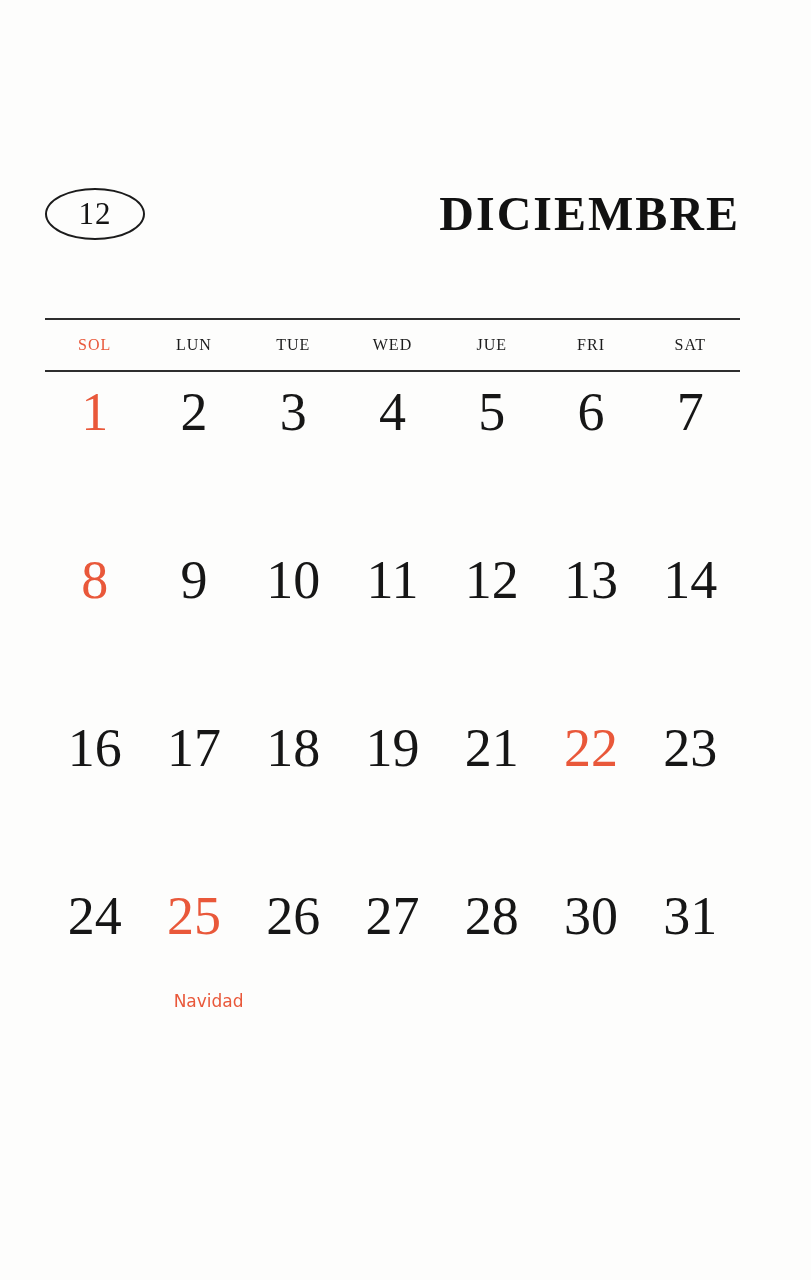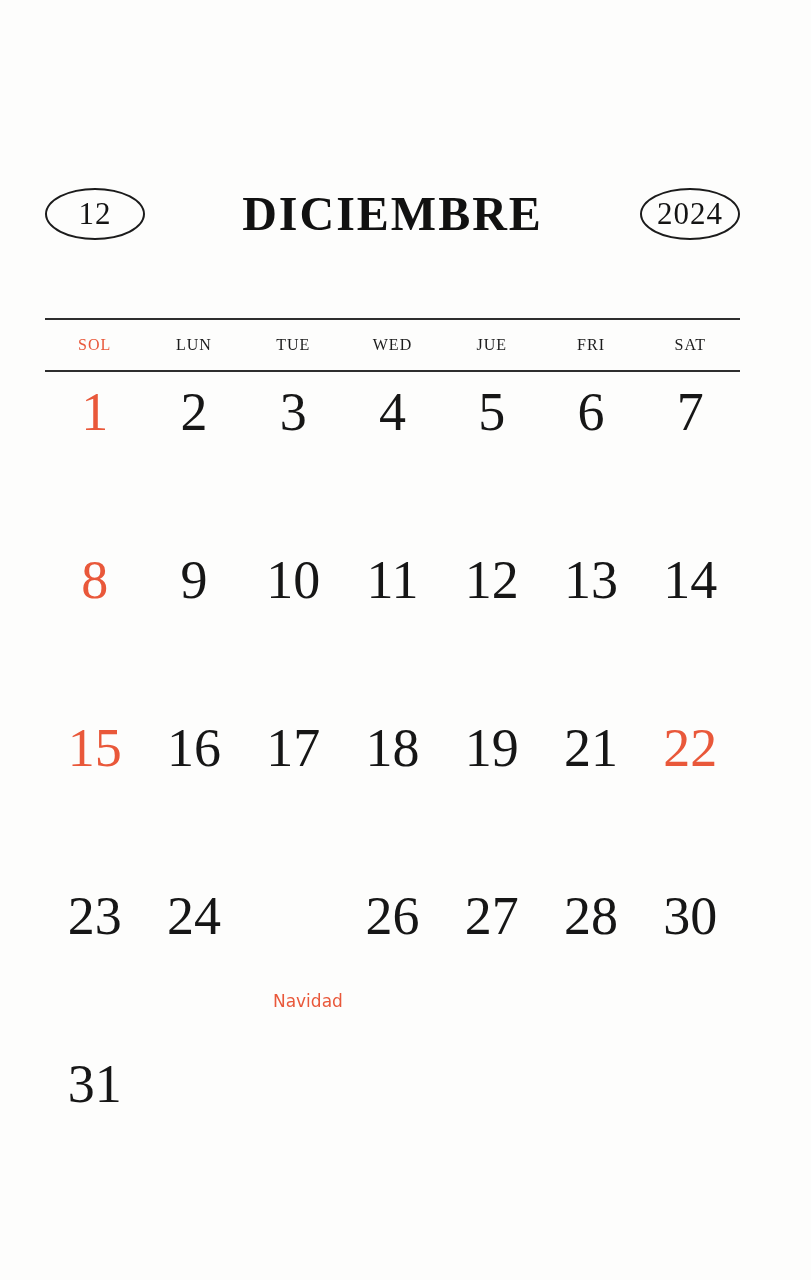--- a/index.html
+++ b/index.html
@@ -99,23 +99,20 @@
 </head>
 <body>
 
 <div class="page">
 
   <div class="header-row">
     <div class="badge">
       <span>12</span>
     </div>
     <div class="month-title">DICIEMBRE</div>
-    <div class="badge">
-      <span>2024</span>
-    </div>
   </div>
 
   <div class="weekday-row">
       <div class="weekday accent">SOL</div>
       <div class="weekday">LUN</div>
       <div class="weekday">TUE</div>
       <div class="weekday">WED</div>
       <div class="weekday">JUE</div>
       <div class="weekday">FRI</div>
       <div class="weekday">SAT</div>
@@ -157,23 +154,20 @@
       </div>
       <div class="day-cell">
         <span class="day-number">12</span>
       </div>
       <div class="day-cell">
         <span class="day-number">13</span>
       </div>
       <div class="day-cell">
         <span class="day-number">14</span>
       </div>
-      <div class="day-cell accent">
-        <span class="day-number">15</span>
-      </div>
       <div class="day-cell">
         <span class="day-number">16</span>
       </div>
       <div class="day-cell">
         <span class="day-number">17</span>
       </div>
       <div class="day-cell">
         <span class="day-number">18</span>
       </div>
       <div class="day-cell">
@@ -185,20 +179,21 @@
       <div class="day-cell accent">
         <span class="day-number">22</span>
       </div>
       <div class="day-cell">
         <span class="day-number">23</span>
       </div>
       <div class="day-cell">
         <span class="day-number">24</span>
       </div>
       <div class="day-cell accent">
+        <span class="day-number">25</span>
         <span class="day-event">Navidad</span>
       </div>
       <div class="day-cell">
         <span class="day-number">26</span>
       </div>
       <div class="day-cell">
         <span class="day-number">27</span>
       </div>
       <div class="day-cell">
         <span class="day-number">28</span>

